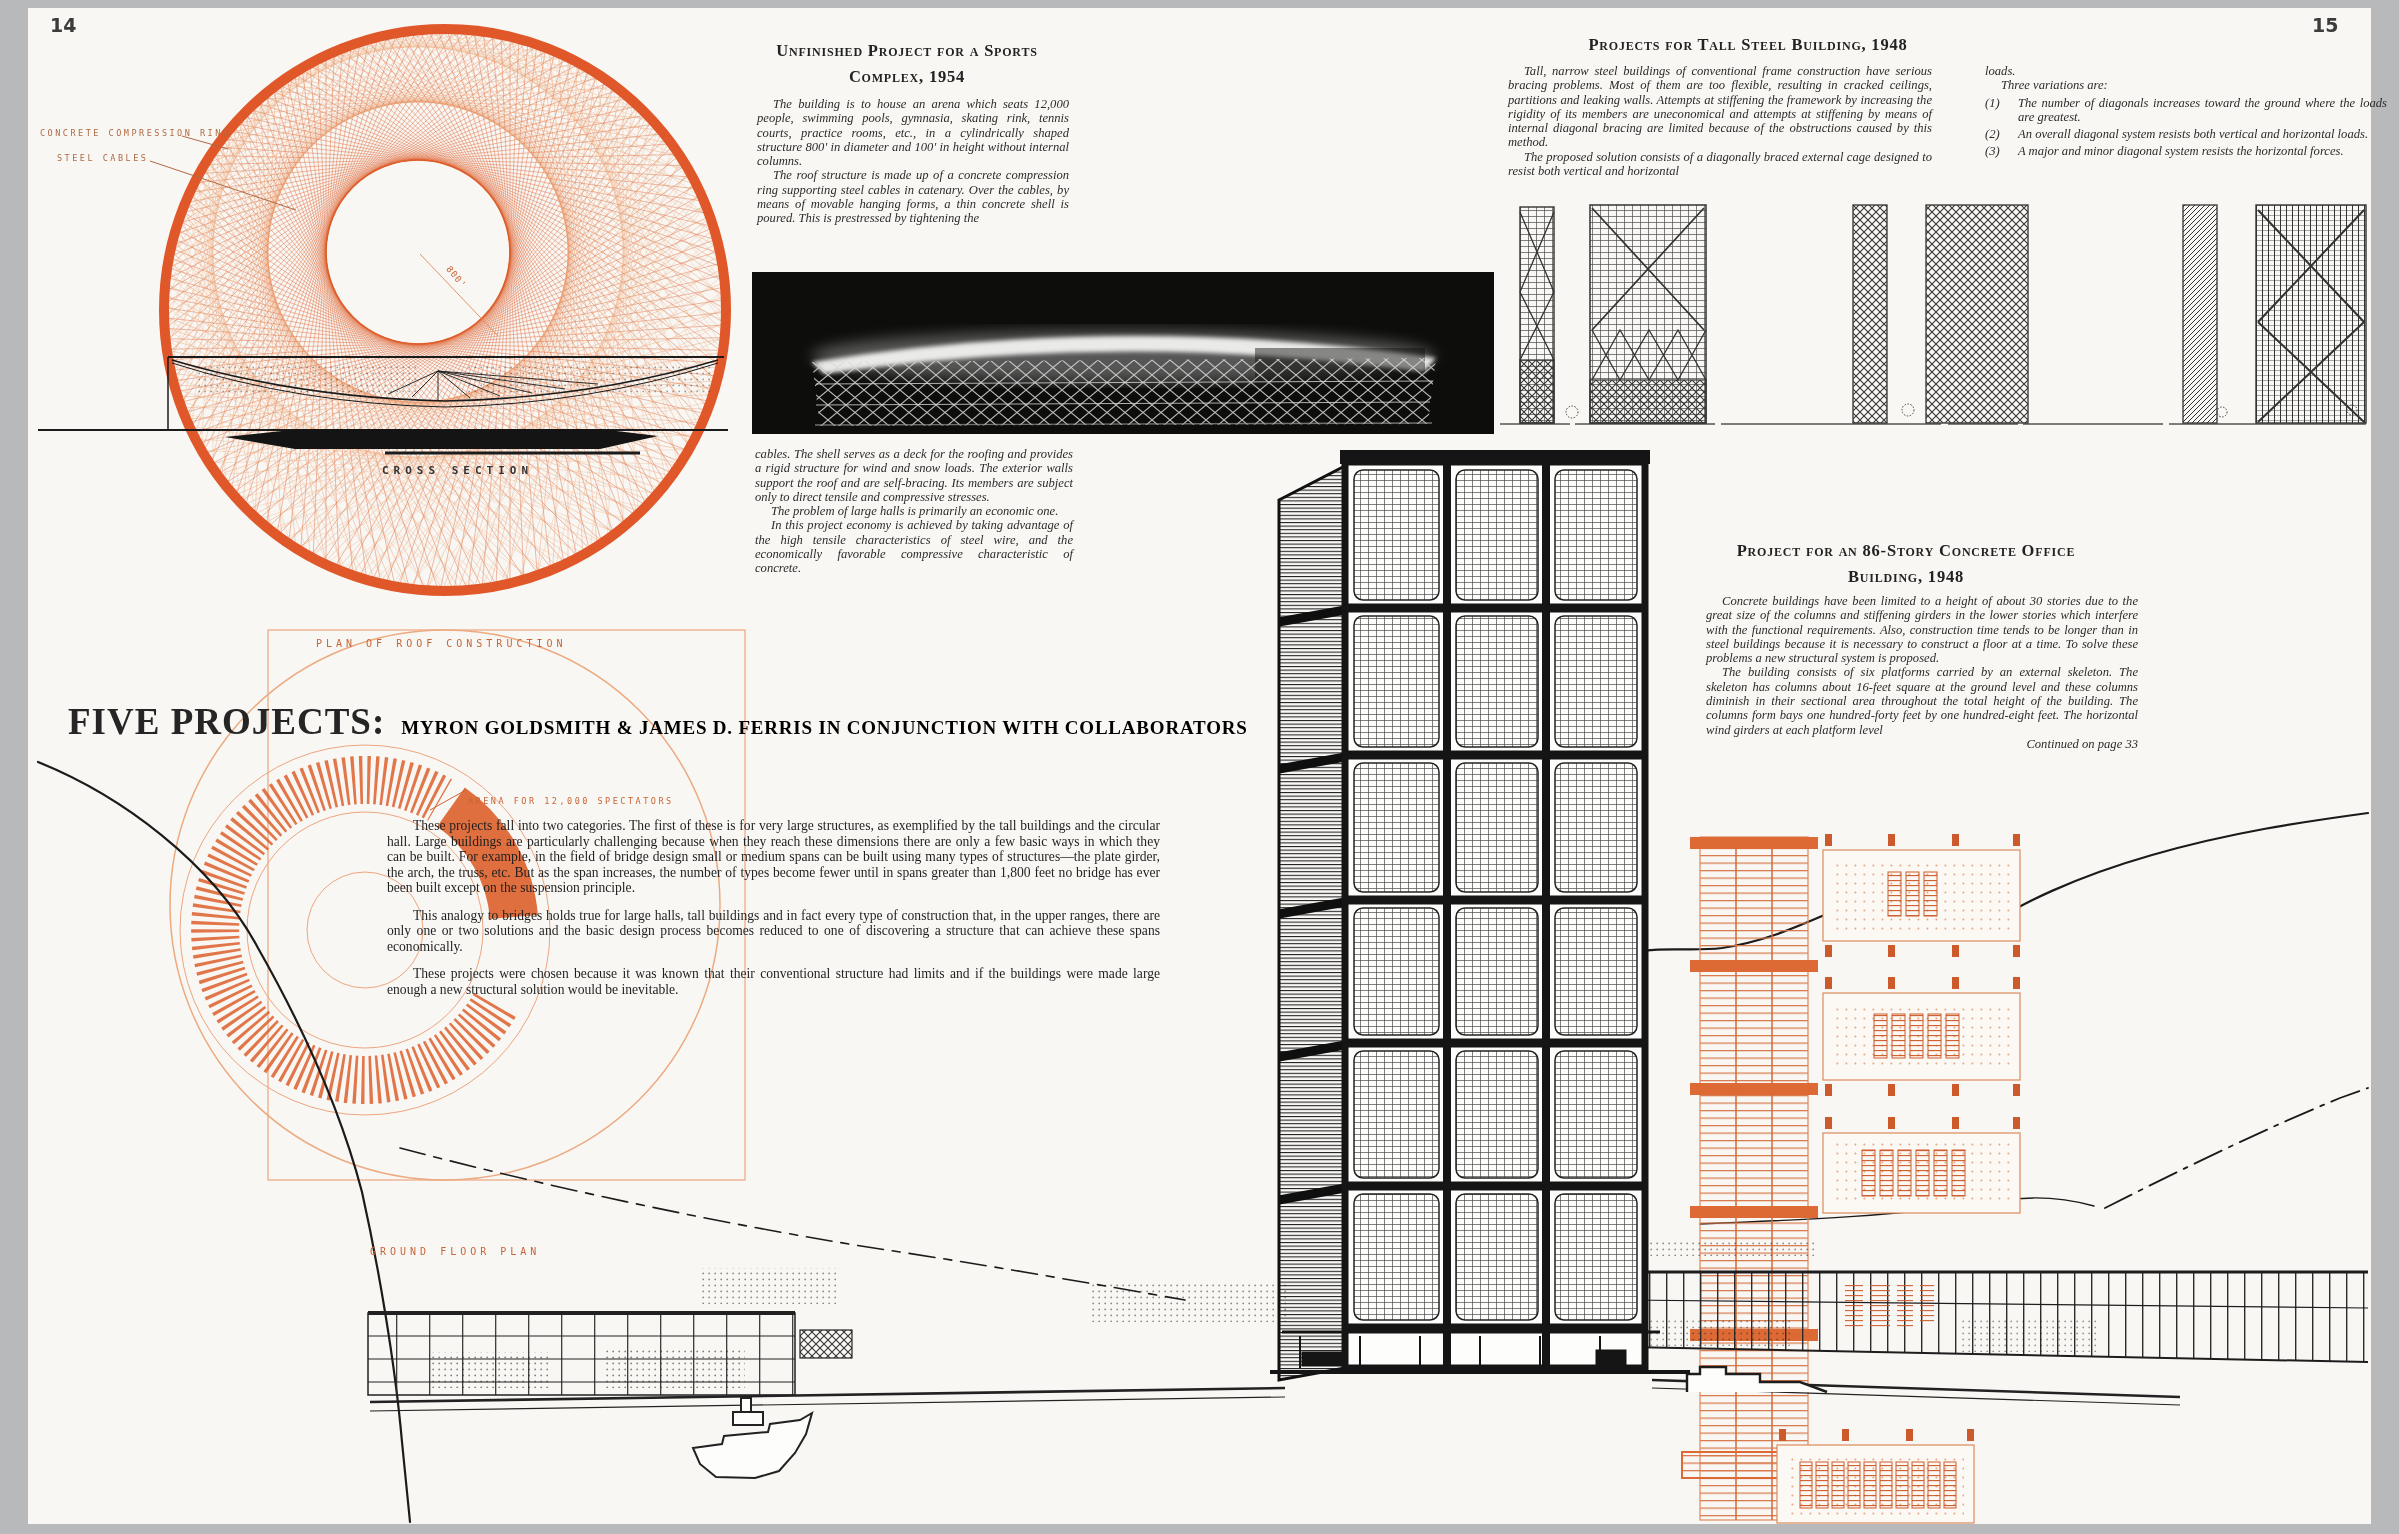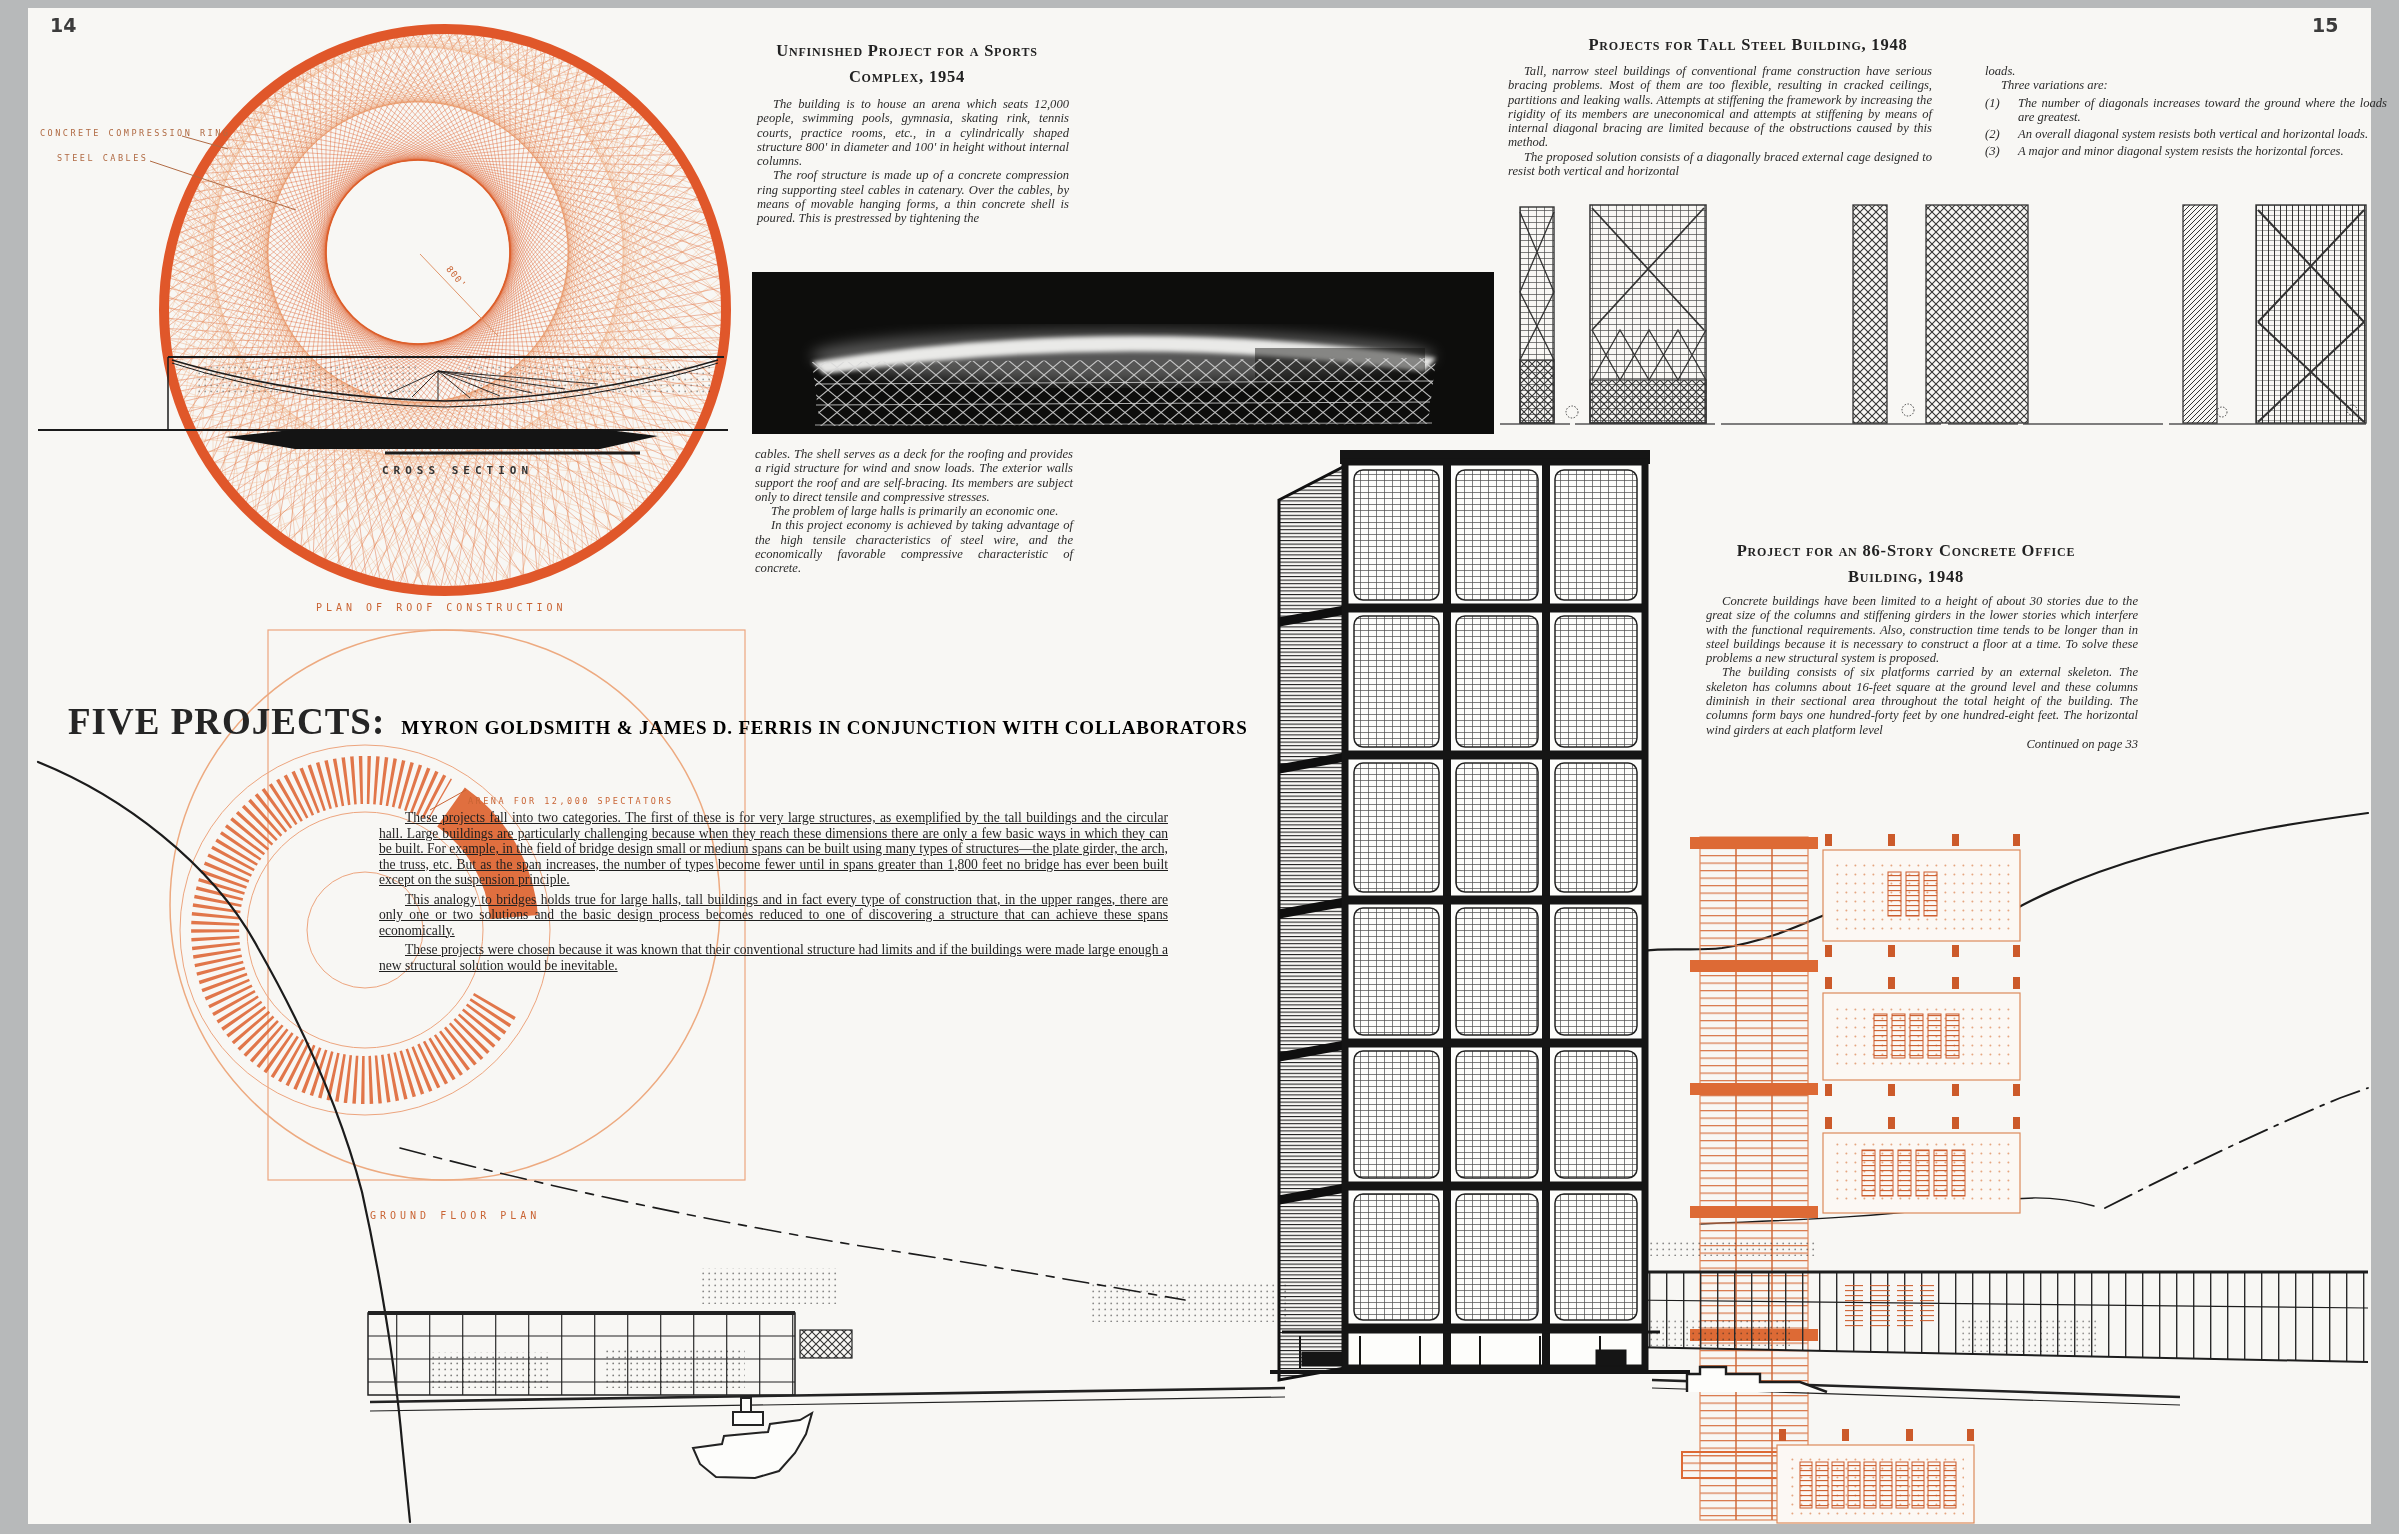--- a/index.html
+++ b/index.html
@@ -8,29 +8,29 @@
     font-family:"Liberation Serif",serif;color:#222;overflow:hidden;
   }
   #art{position:absolute;left:0;top:0;z-index:0;}
   .txt{position:absolute;z-index:2;}
   .folio{font-family:"DejaVu Sans",sans-serif;font-weight:bold;font-size:19px;color:#3c3c3c;}
   .sc-title{font-variant:small-caps;font-weight:700;font-size:16.5px;line-height:26px;letter-spacing:.8px;color:#222;text-align:center;}
   .ital{font-style:italic;font-size:12.6px;line-height:14.3px;text-align:justify;color:#2b2b2b;}
   .ital p{margin:0;text-indent:16px;}
   .ital p.noindent{text-indent:0;}
   .roman{font-size:13.6px;line-height:15.5px;text-align:justify;color:#1f1f1f;}
-  .roman p{margin:4px;text-indent:26px;text-decoration:underline;}
+  .roman p{margin:12px;text-indent:26px;}
   .var{display:flex;gap:9px;margin:3px 0 0 0 !important;text-indent:0 !important;}
   .var .vn{flex:0 0 24px;}
   .var .vt{flex:1;text-align:justify;}
   .fp-head{display:flex;align-items:baseline;gap:16px;white-space:nowrap;}
   .fp-lead{font-weight:700;font-size:37px;letter-spacing:1px;color:#252525;}
   .fp-byline{font-weight:700;font-size:19px;letter-spacing:.8px;color:#000000;margin-top:8px;}
   .lbl{position:absolute;z-index:2;font-family:"DejaVu Sans Mono",monospace;white-space:nowrap;}
-  .lbl-orange{color:#c96434;font-size:10px;letter-spacing:4px;}
+  .lbl-orange{color:#c96434;font-size:10px;letter-spacing:4px;margin-top:36px;}
   .lbl-tiny{color:#b06a43;font-size:8.5px;letter-spacing:2.5px;}
   .lbl-dark{color:#333;font-size:11px;font-weight:bold;letter-spacing:5px;}
   .lbl-dim{color:#c96434;font-size:9px;letter-spacing:1px;transform:rotate(50deg);transform-origin:left top;}
   .continued{text-align:right;text-indent:0 !important;}
 </style>
 </head>
 <body>
 
 <svg id="art" width="2399" height="1534" viewBox="0 0 2399 1534">
   <defs>

